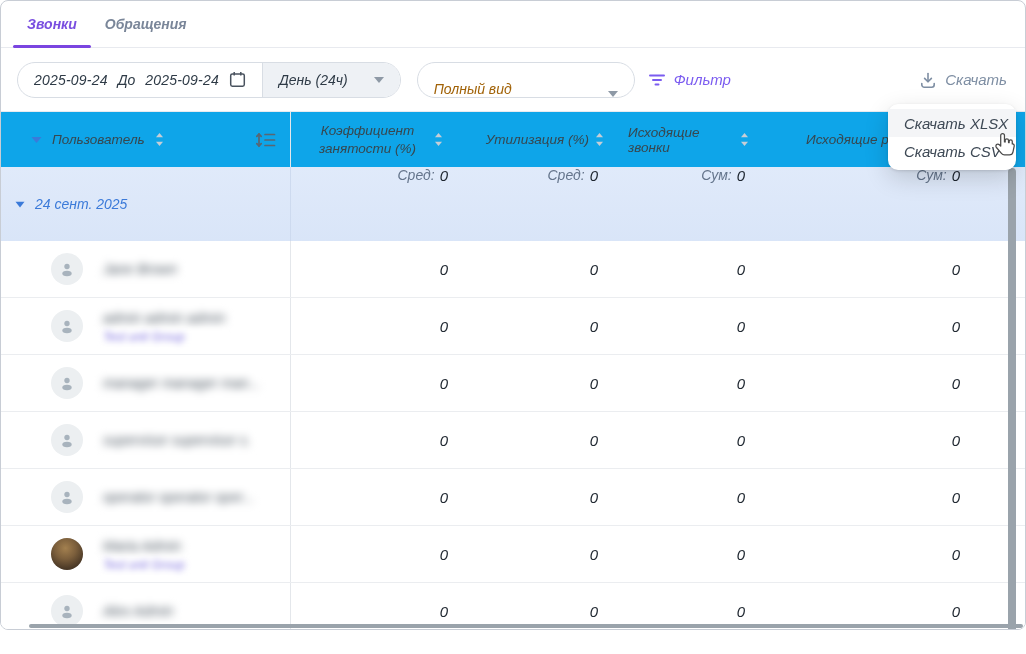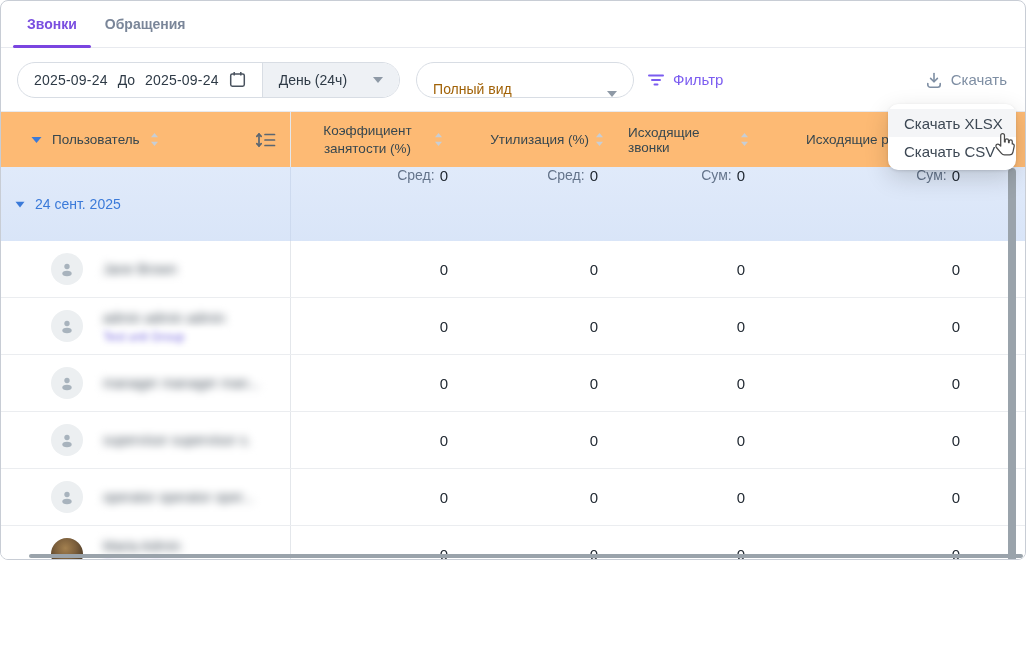--- a/index.html
+++ b/index.html
@@ -1,22 +1,22 @@
 <!DOCTYPE html>
 <html><head>
 <meta charset="utf-8">
 <style>
   * { margin:0; padding:0; box-sizing:border-box; }
   html,body { background:#fff; }
   body { font-family:"Liberation Sans", sans-serif; }
 
   .app{
-    position:relative; width:1026px; height:560px;
+    position:relative; width:1026px; height:630px;
     border:1px solid #c8cdd5; border-radius:8px; overflow:hidden;
-    background:#fff; color:#2e3a46;
+    background:#fff; color:#2e3a46;font-style:italic;
   }
 
   
   .tabbar{ height:47px; border-bottom:1px solid #e8eaef; display:flex; align-items:center; padding-left:12px; }
   .tab{ position:relative; height:100%; display:flex; align-items:center; padding:0 14px; font-size:14px; font-weight:700; color:#7a8699; cursor:pointer; }
   .tab.active{ color:#7a4fe0; }
   .tab.active::after{ content:""; position:absolute; left:0; right:0; bottom:-1px; height:3px; border-radius:3px; background:#7a45e0; }
 
   
   .toolbar{ height:63px; display:flex; align-items:center; padding:0 16px; position:relative; }
@@ -33,21 +33,21 @@
 
   
   .menu{ position:absolute; top:103px; right:9px; width:128px; background:#fff; border-radius:10px;
          box-shadow:0 1px 3px rgba(0,0,0,.12), 0 8px 24px rgba(0,0,0,.16); z-index:30; padding:5px 0; }
   .menu-item{ height:28px; display:flex; align-items:center; padding:0 16px; font-size:15px; color:#3d4854; white-space:nowrap; cursor:pointer; }
   .menu-item.hover{ background:#f4f5f7; }
 
   .cursor{ position:absolute; left:993px; top:131px; z-index:40; }
 
   
-  .thead{ display:flex; height:56px; background:#fdba74; border-top:1px solid #e8eaef; font-size:13.5px; color:#37474f; }
+  .thead{ display:flex; height:56px; background:#0ea5e9; border-top:1px solid #e8eaef; font-size:13.5px; color:#37474f; }
   .hc{ display:flex; align-items:center; }
   .c1{ width:290px; border-right:1px solid #e4e7eb; }
   .c2{ width:180px; } .c3{ width:157px; } .c4{ width:145px; } .c5{ flex:1; }
   .thead .c1{ padding-left:30px; gap:10px; }
   .thead .c2{ justify-content:center; padding-right:10px; gap:8px; }
   .thead .c3, .thead .c4{ justify-content:flex-end; padding-right:24px; gap:6px; }
   .thead .c5{ justify-content:flex-start; padding-left:33px; }
   .h2line{ max-width:116px; text-align:center; line-height:1.3; }
   .density{ margin-left:auto; margin-right:14px; }
 

